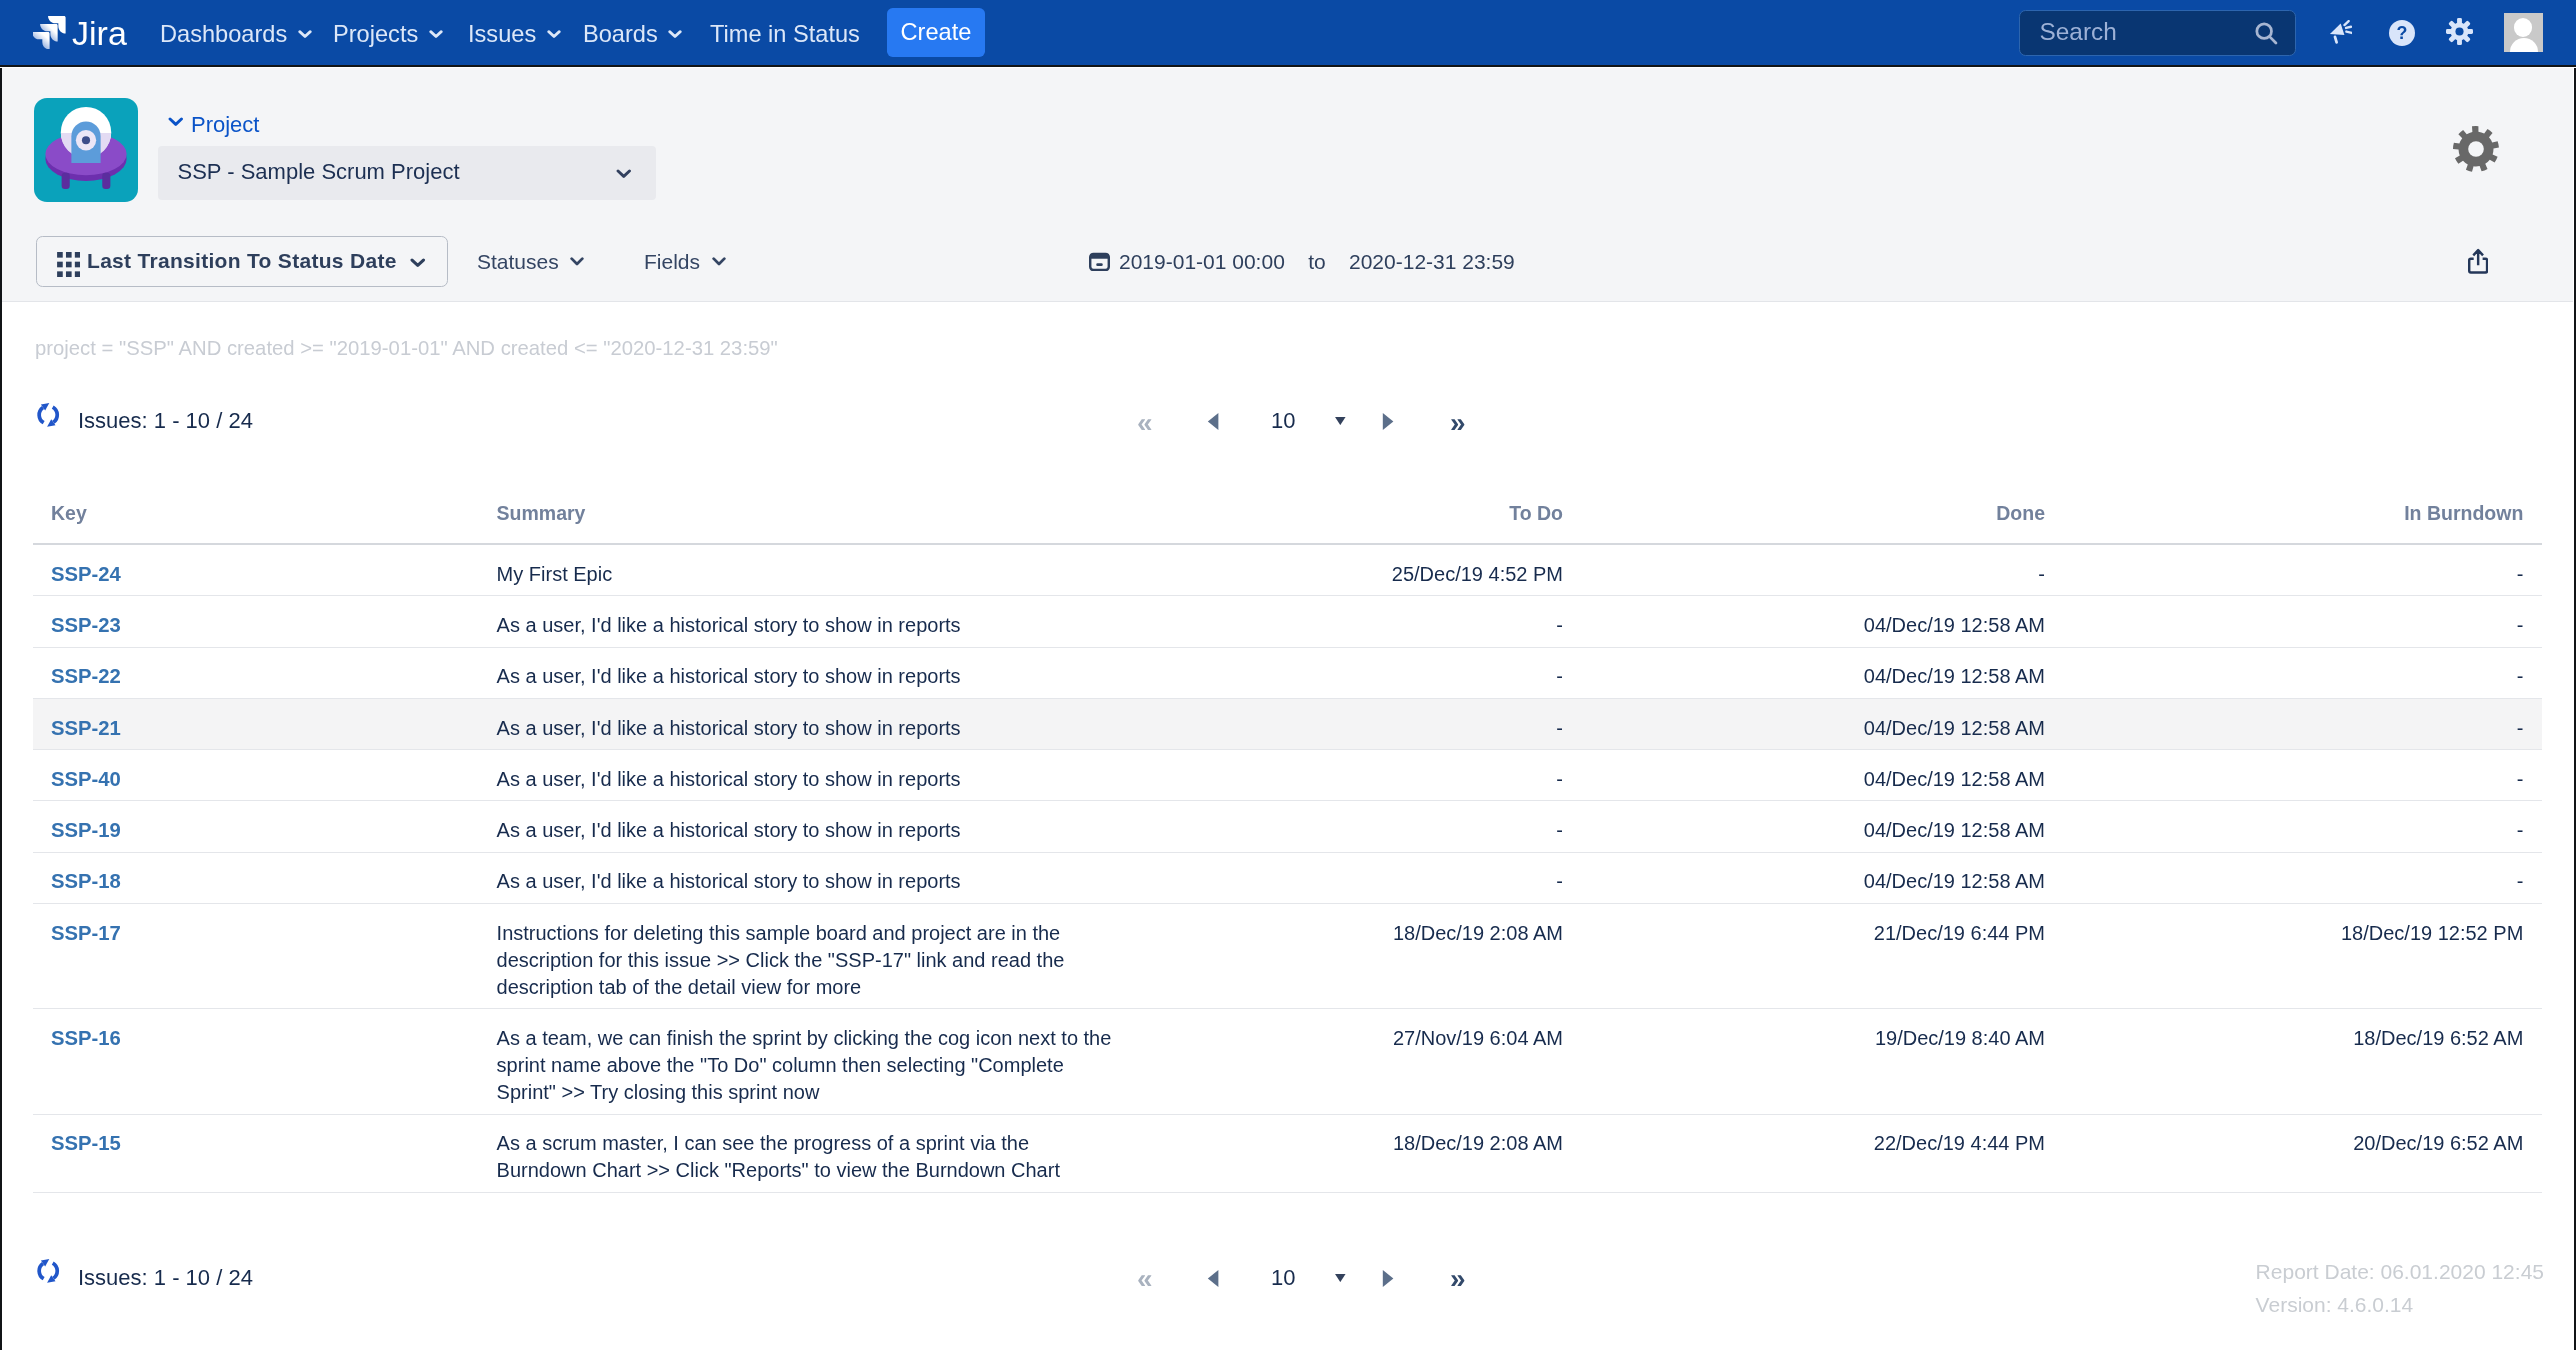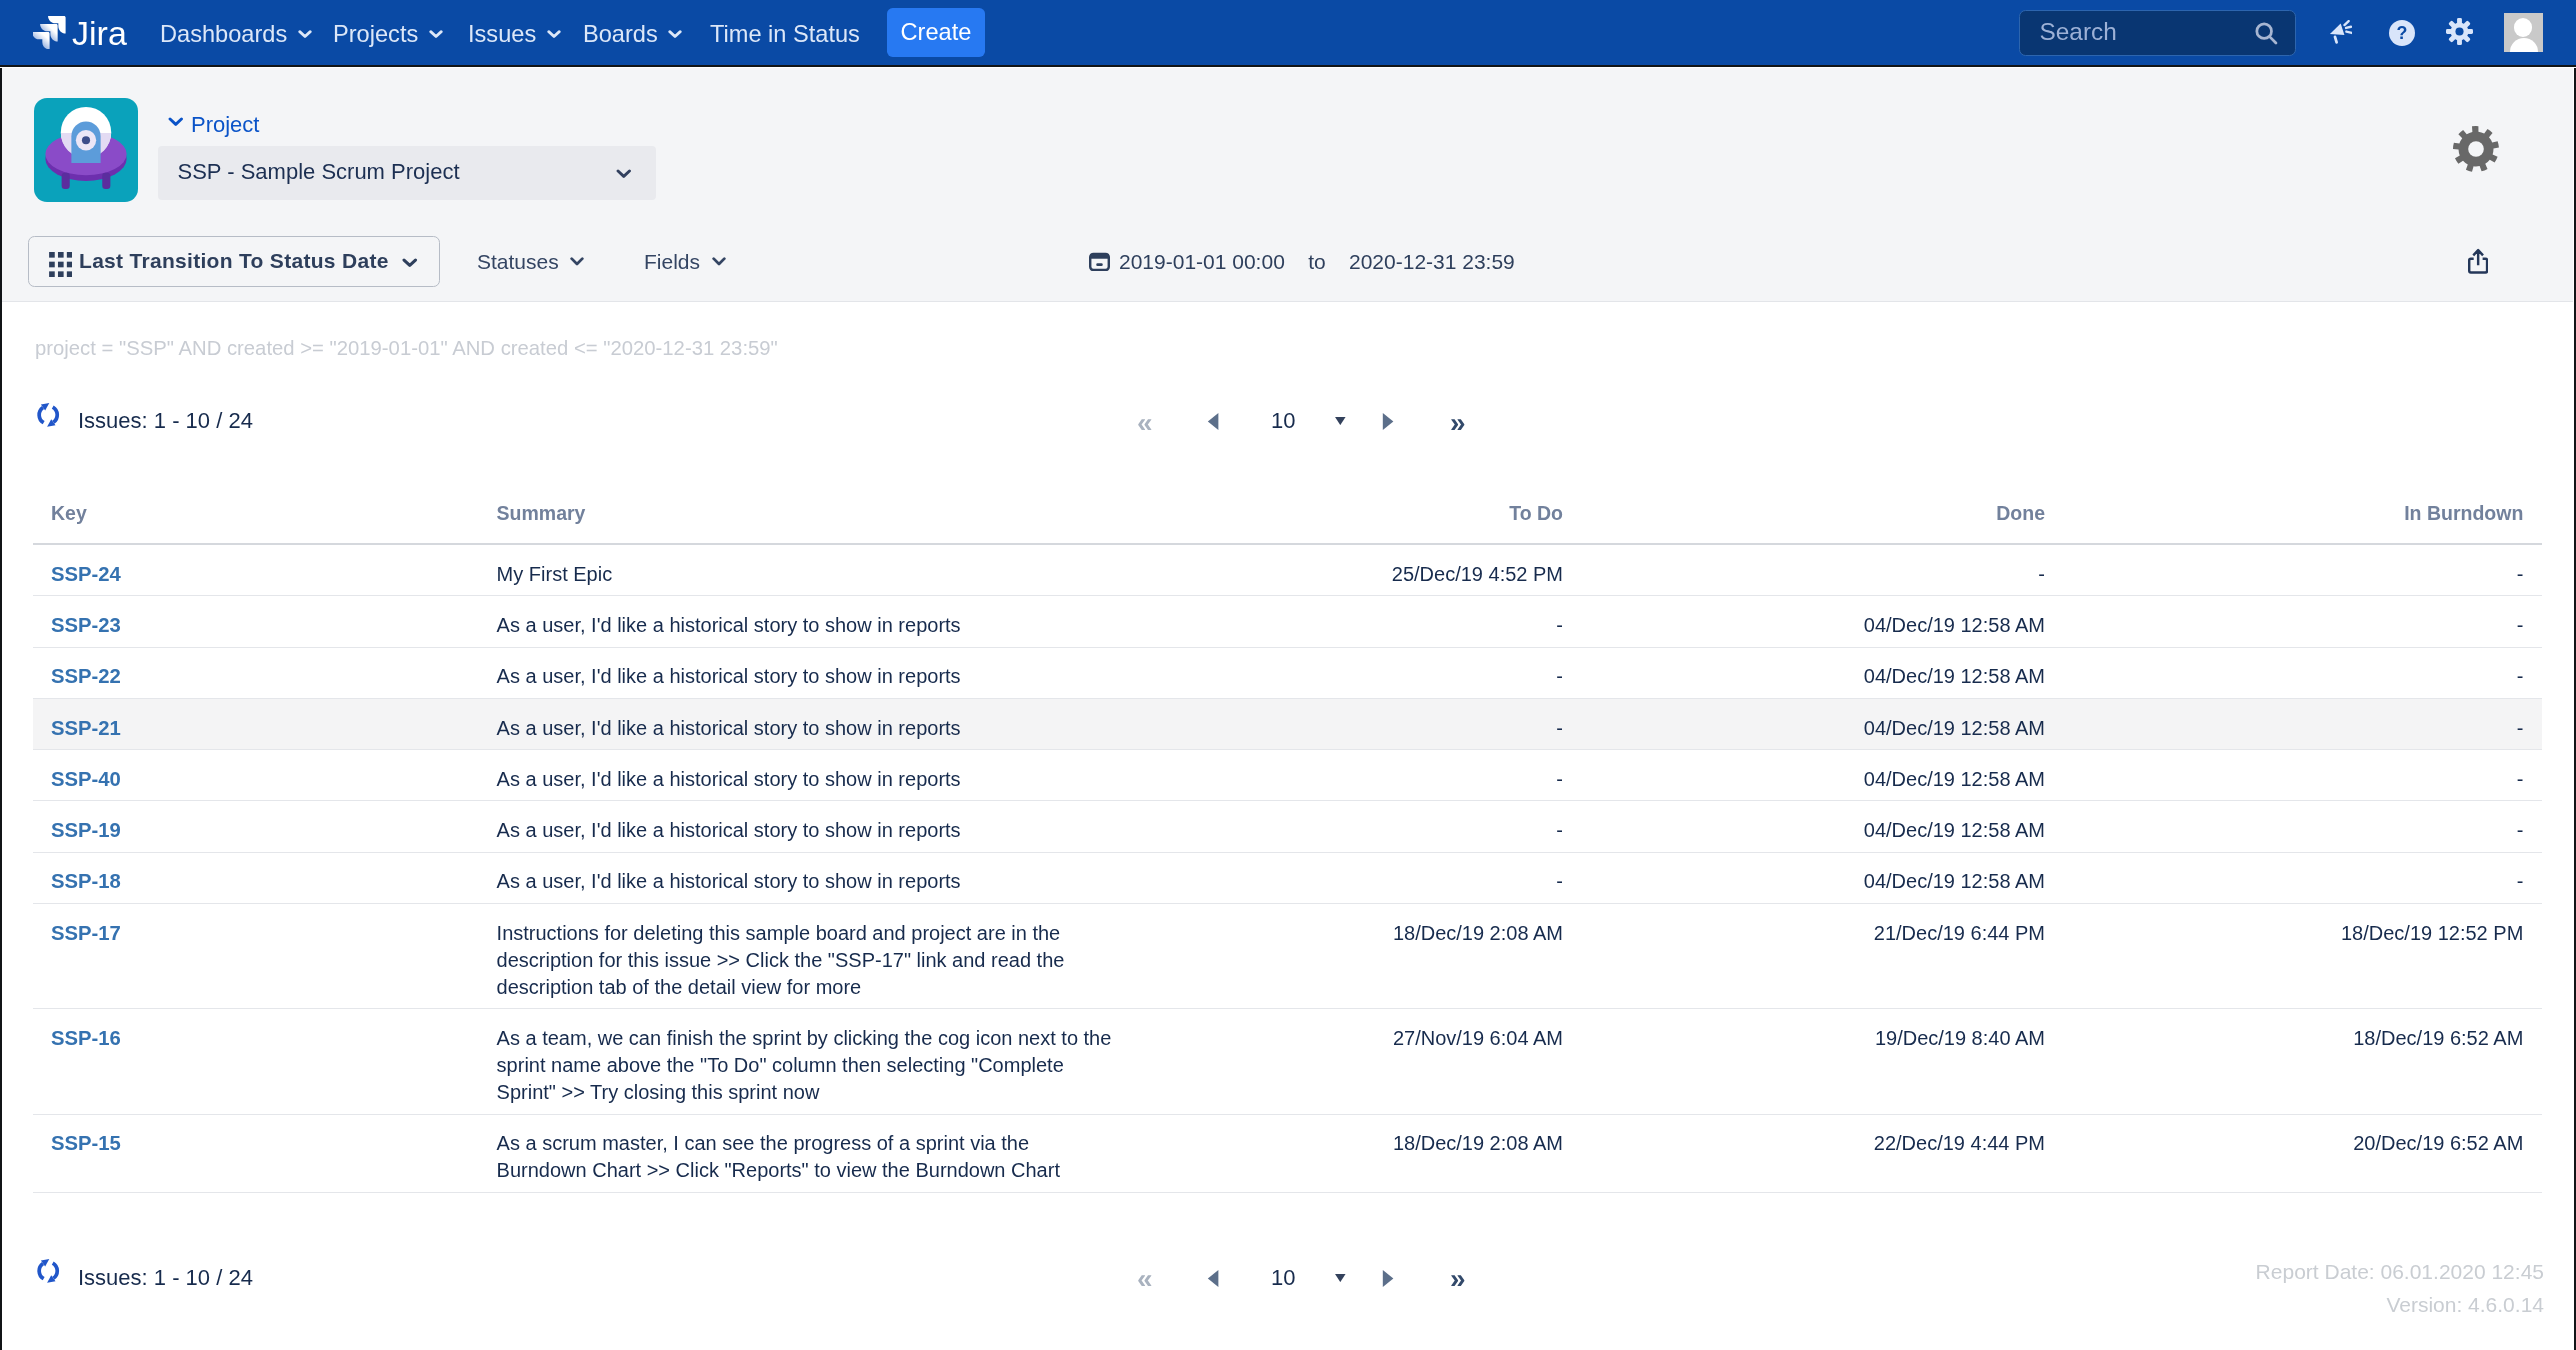--- a/index.html
+++ b/index.html
@@ -15,21 +15,21 @@
   .nch { display:inline-block; margin-left:10.6px; vertical-align:middle; margin-top:-3.3px; }
   #createbtn { position:absolute; left:887px; top:8.1px; width:98px; height:49px; background:#2779f2; border-radius:5.7px; color:#fff; font-size:23.6px; font-weight:400; text-align:center; line-height:49px; }
   #searchbox { position:absolute; left:2019px; top:9.8px; width:277px; height:46px; background:#093672; border:1.6px solid #2d65ae; border-radius:6.5px; }
   #searchbox span { position:absolute; left:19.5px; top:0; line-height:42px; font-size:24.4px; color:#9db1d6; }
 
   
   #band { position:absolute; left:2.4px; top:68px; width:2571px; height:234px; background:#f4f5f7; border-bottom:0.8px solid #e3e5e9; }
   #projlabel { position:absolute; left:191px; top:112px; font-size:22px; color:#0a53c8; }
   #selectbox { position:absolute; left:158px; top:146px; width:498px; height:54px; background:#e9eaee; border-radius:4.1px; }
   #selectbox .seltext { position:absolute; left:19.5px; top:0; line-height:52px; font-size:22px; color:#1c2f52; }
-  #ltsbtn { position:absolute; left:28px; top:236px; width:412px; height:51px; border:1.6px solid #b6bcc6; border-radius:6.5px; background:#f4f5f7; }
+  #ltsbtn { position:absolute; left:36px; top:236px; width:412px; height:51px; border:1.6px solid #b6bcc6; border-radius:6.5px; background:#f4f5f7; }
   #ltsbtn .btext { position:absolute; left:50px; top:0; line-height:48px; font-size:21px; font-weight:700; color:#2e3f5c; white-space:nowrap; letter-spacing:0.3px; }
   .ddlabel { position:absolute; top:236px; height:51px; line-height:51px; font-size:21px; color:#344563; }
   #dates { position:absolute; left:1119px; top:236px; height:51px; line-height:51px; font-size:21px; color:#2e3f5c; }
 
   
   #jql { position:absolute; left:35px; top:337px; font-size:20.3px; color:#c8ccd3; }
   .issrow  { position:absolute; left:78px; font-size:22px; color:#172b4d; }
   .pag { position:absolute; font-size:22px; color:#172b4d; }
 
   
@@ -37,21 +37,21 @@
   #tbl th { font-size:19.5px; font-weight:700; color:#72819c; text-align:left; vertical-align:bottom; padding:0 0 18px 0; border-bottom:2.4px solid #d5d8dd; }
   #tbl th.r, #tbl td.r { text-align:right; }
   #tbl td { vertical-align:top; padding:15.7px 0 7.6px 0; border-bottom:1.6px solid #e4e6ea; font-size:20px; line-height:27px; color:#172b4d; }
   #tbl td.key { font-size:20.3px; font-weight:700; color:#3572b0; padding-left:18px; }
   #tbl th.key { padding-left:18px; }
   #tbl td.sum, #tbl th.sum { padding-left:14.6px; white-space:nowrap; }
   #tbl tr.hov td { background:#f4f4f5; }
   #tbl td.ip, #tbl th.ip { padding-right:18.7px; }
 
   
-  #repdate { position:absolute; right:32px; top:1255px; font-size:21px; color:#c9cdd2; text-align:right; line-height:33px; }
+  #repdate { position:absolute; right:32px; top:1255px; font-size:21px; color:#c9cdd2; line-height:33px; }
 </style>
 </head>
 <body>
 
 <div id="nav">
   <svg class="abs" style="left:33px;top:16.3px" width="33" height="33" viewBox="0 0 33 34">
     <defs>
       <linearGradient id="jg1" x1="0.6" y1="0.2" x2="0.1" y2="0.7">
         <stop offset="0" stop-color="#ffffff"></stop>
           <stop offset="1" stop-color="#6f94d4"></stop>

